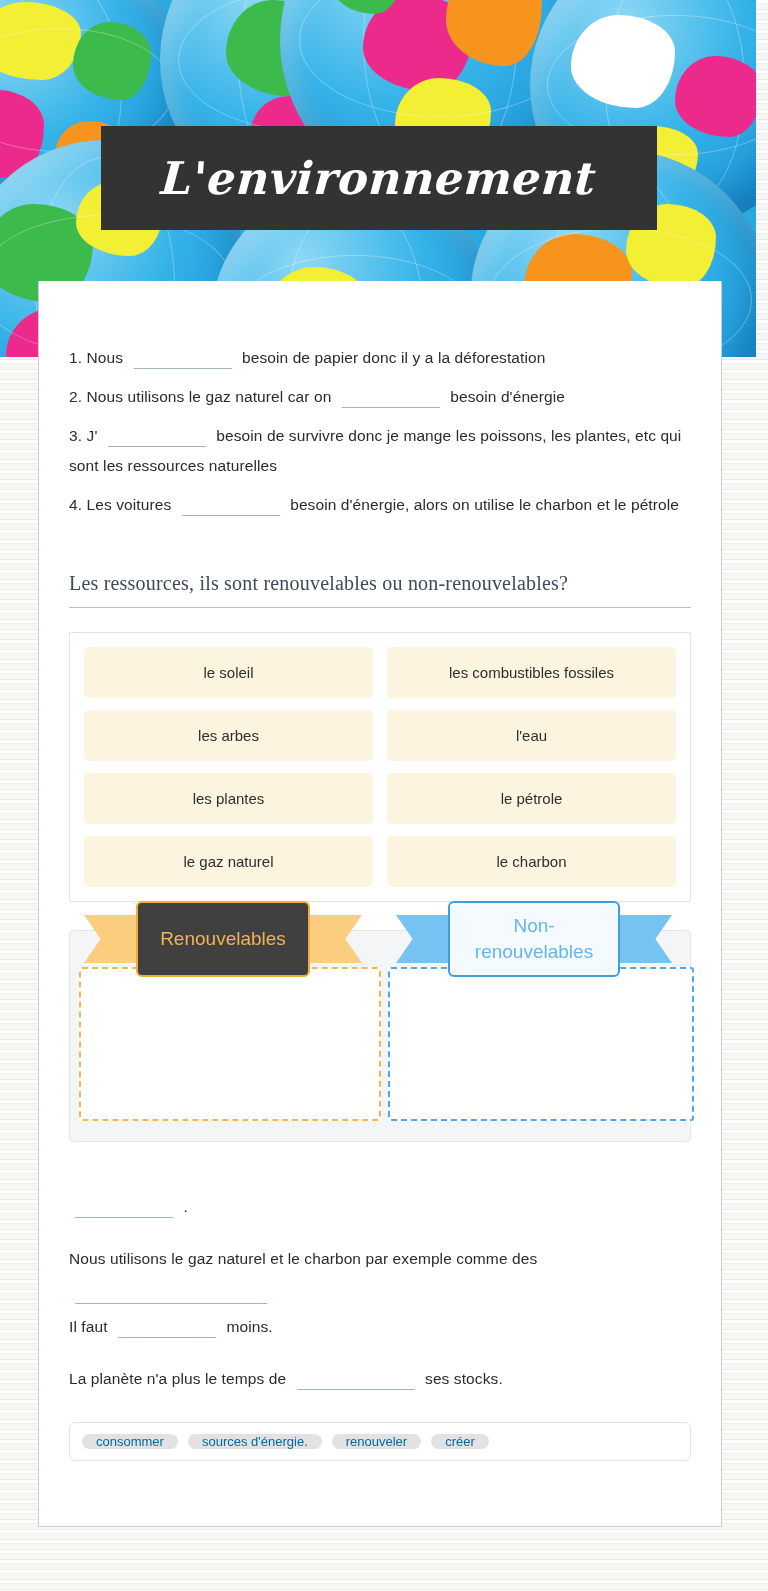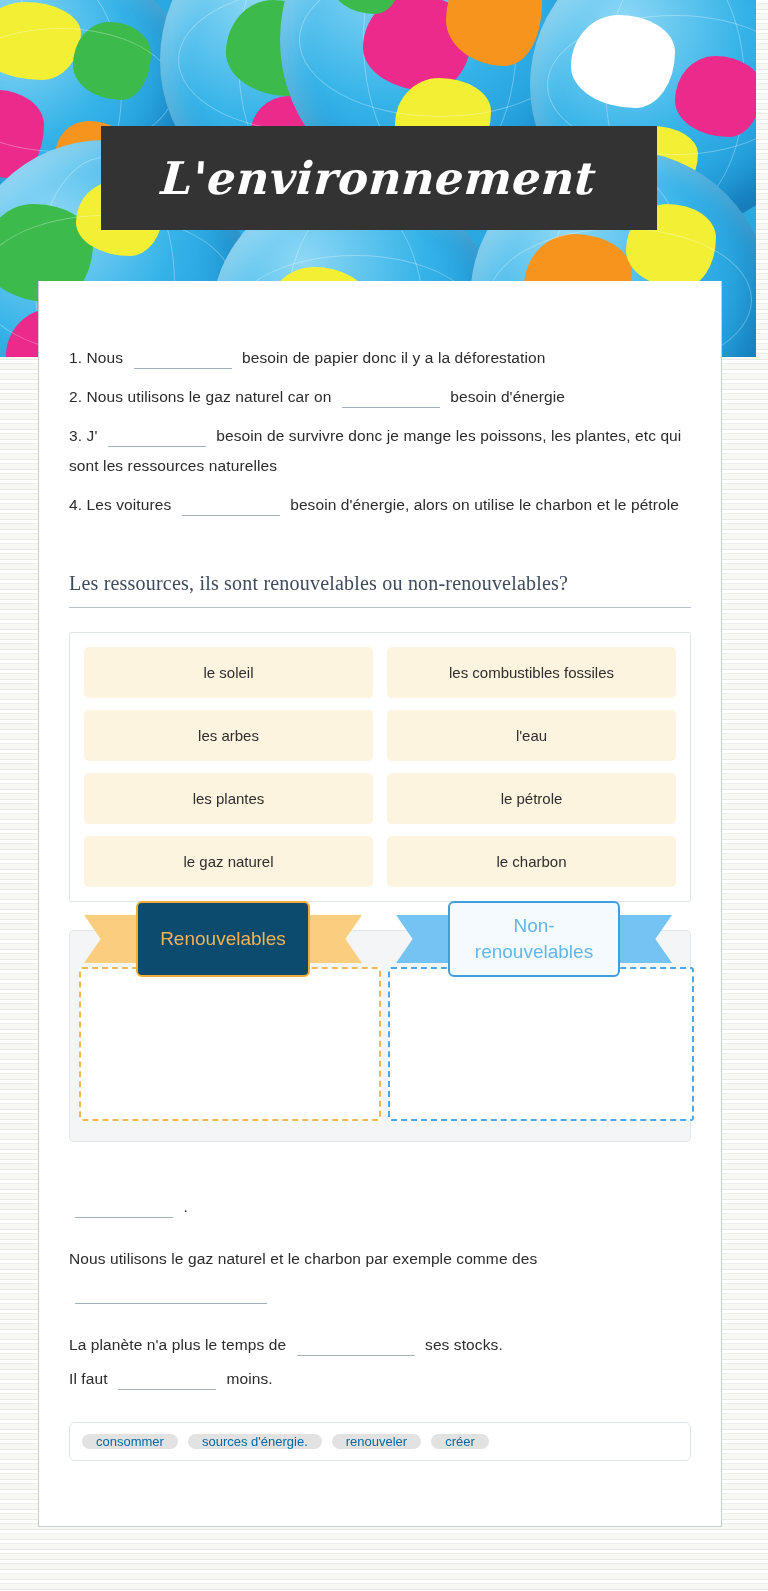--- a/index.html
+++ b/index.html
@@ -182,21 +182,21 @@
     top: 14px;
     width: 64px; height: 48px;
     background: #fbcd7f;
   }
   .ribbon.blue .tail { background: #74c3f2; }
   .ribbon .tail.left  { left: -52px;  clip-path: polygon(0 0, 100% 0, 100% 100%, 0 100%, 26% 50%); }
   .ribbon .tail.right { right: -52px; clip-path: polygon(0 0, 100% 0, 74% 50%, 100% 100%, 0 100%); }
   .ribbon .plaque {
     position: relative;
     width: 100%; height: 100%;
-    background: #0c4a6e;
+    background: #404040;
     border: 2px solid #f0ad37;
     border-radius: 6px;
     display: flex; align-items: center; justify-content: center;
     color: #f0b355;
     font-size: 19px;
     line-height: 26px;
     text-align: center;
     padding: 0 8px;
     z-index: 2;
   }
@@ -368,30 +368,30 @@
       </div>
 
       <div class="c-line spaced">
         <span>Nous utilisons le gaz naturel et le charbon par exemple comme des</span>
       </div>
       <div class="c-line">
         <span class="blank blank-xl"></span>
         <span></span>
       </div>
 
+      <div class="c-line">
+        <span>Il faut</span>
+        <span class="blank blank-md"></span>
+        <span>moins.</span>
+      </div>
+
       <div class="c-line spaced">
         <span>La planète n'a plus le temps de</span>
         <span class="blank blank-lg"></span>
         <span>ses stocks.</span>
-      </div>
-
-      <div class="c-line">
-        <span>Il faut</span>
-        <span class="blank blank-md"></span>
-        <span>moins.</span>
       </div>
 
     </div>
 
     <div class="wordbank">
       <span class="chip">consommer</span>
       <span class="chip">sources d'énergie.</span>
       <span class="chip">renouveler</span>
       <span class="chip">créer</span>
     </div>

